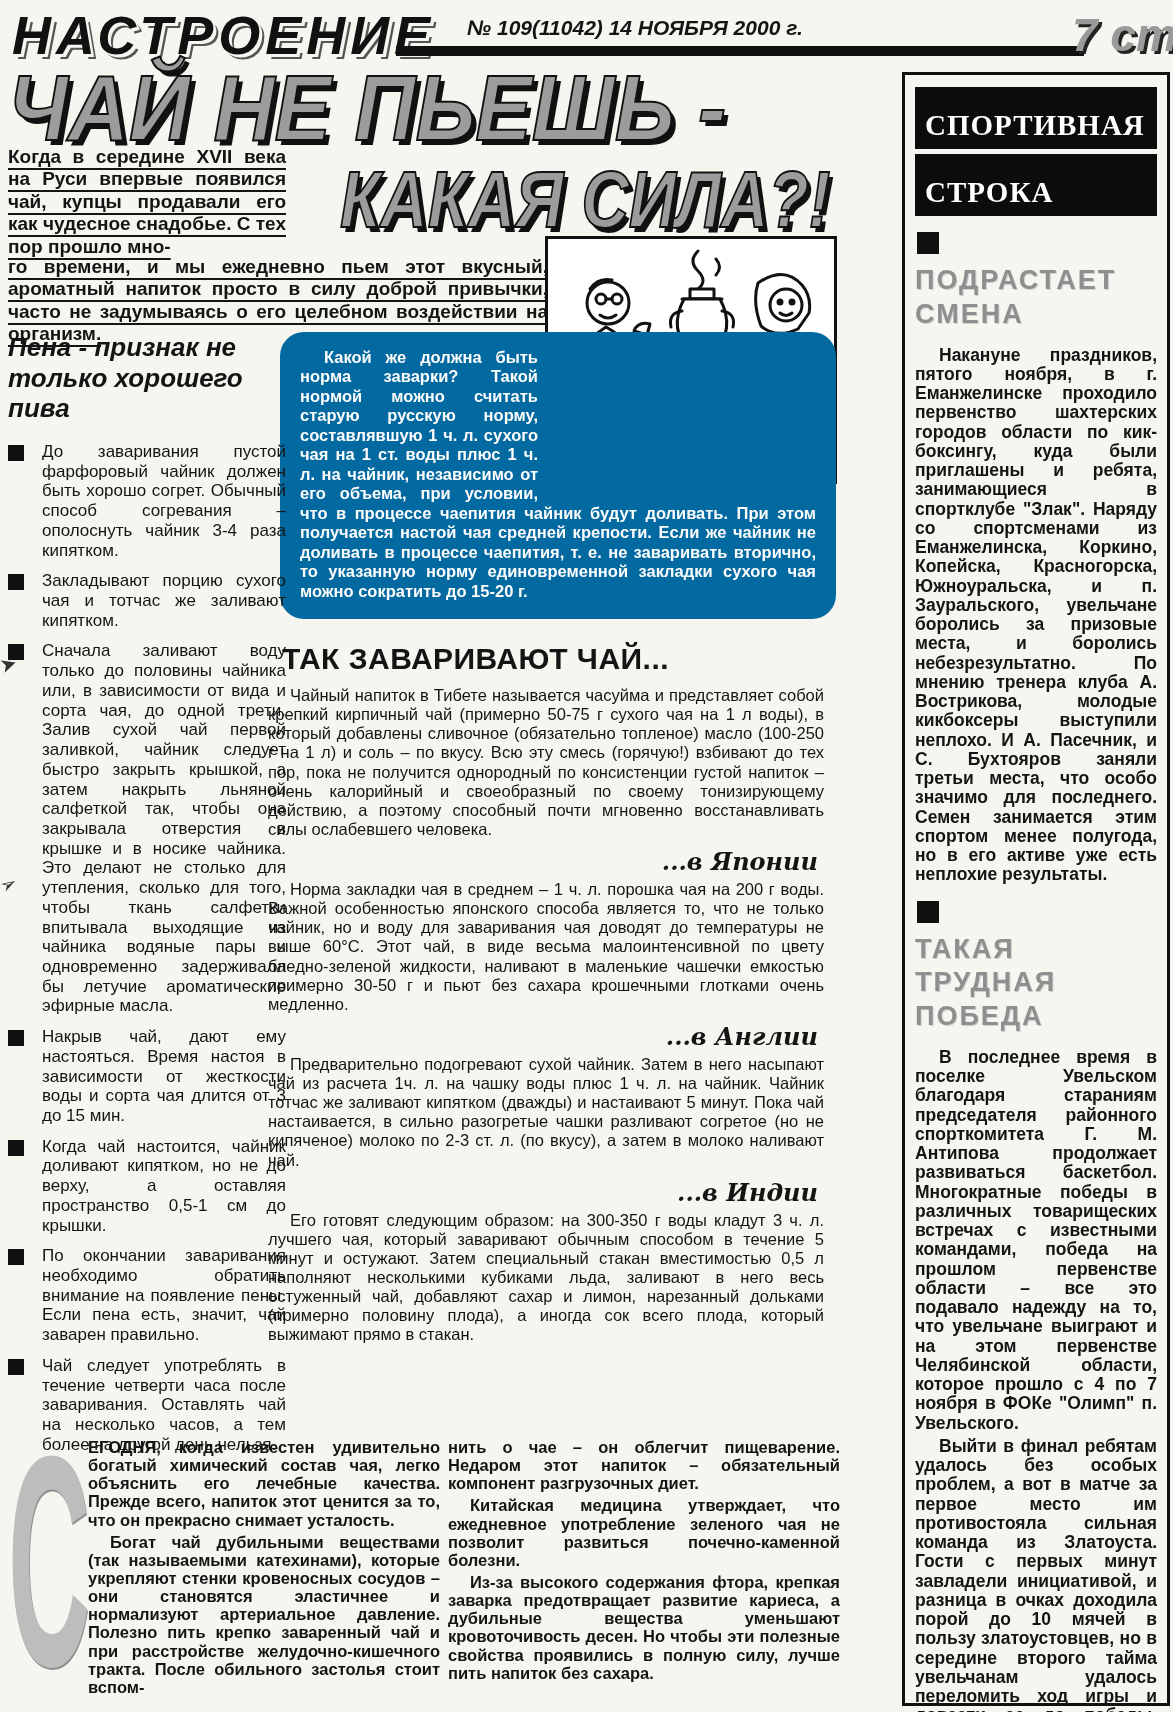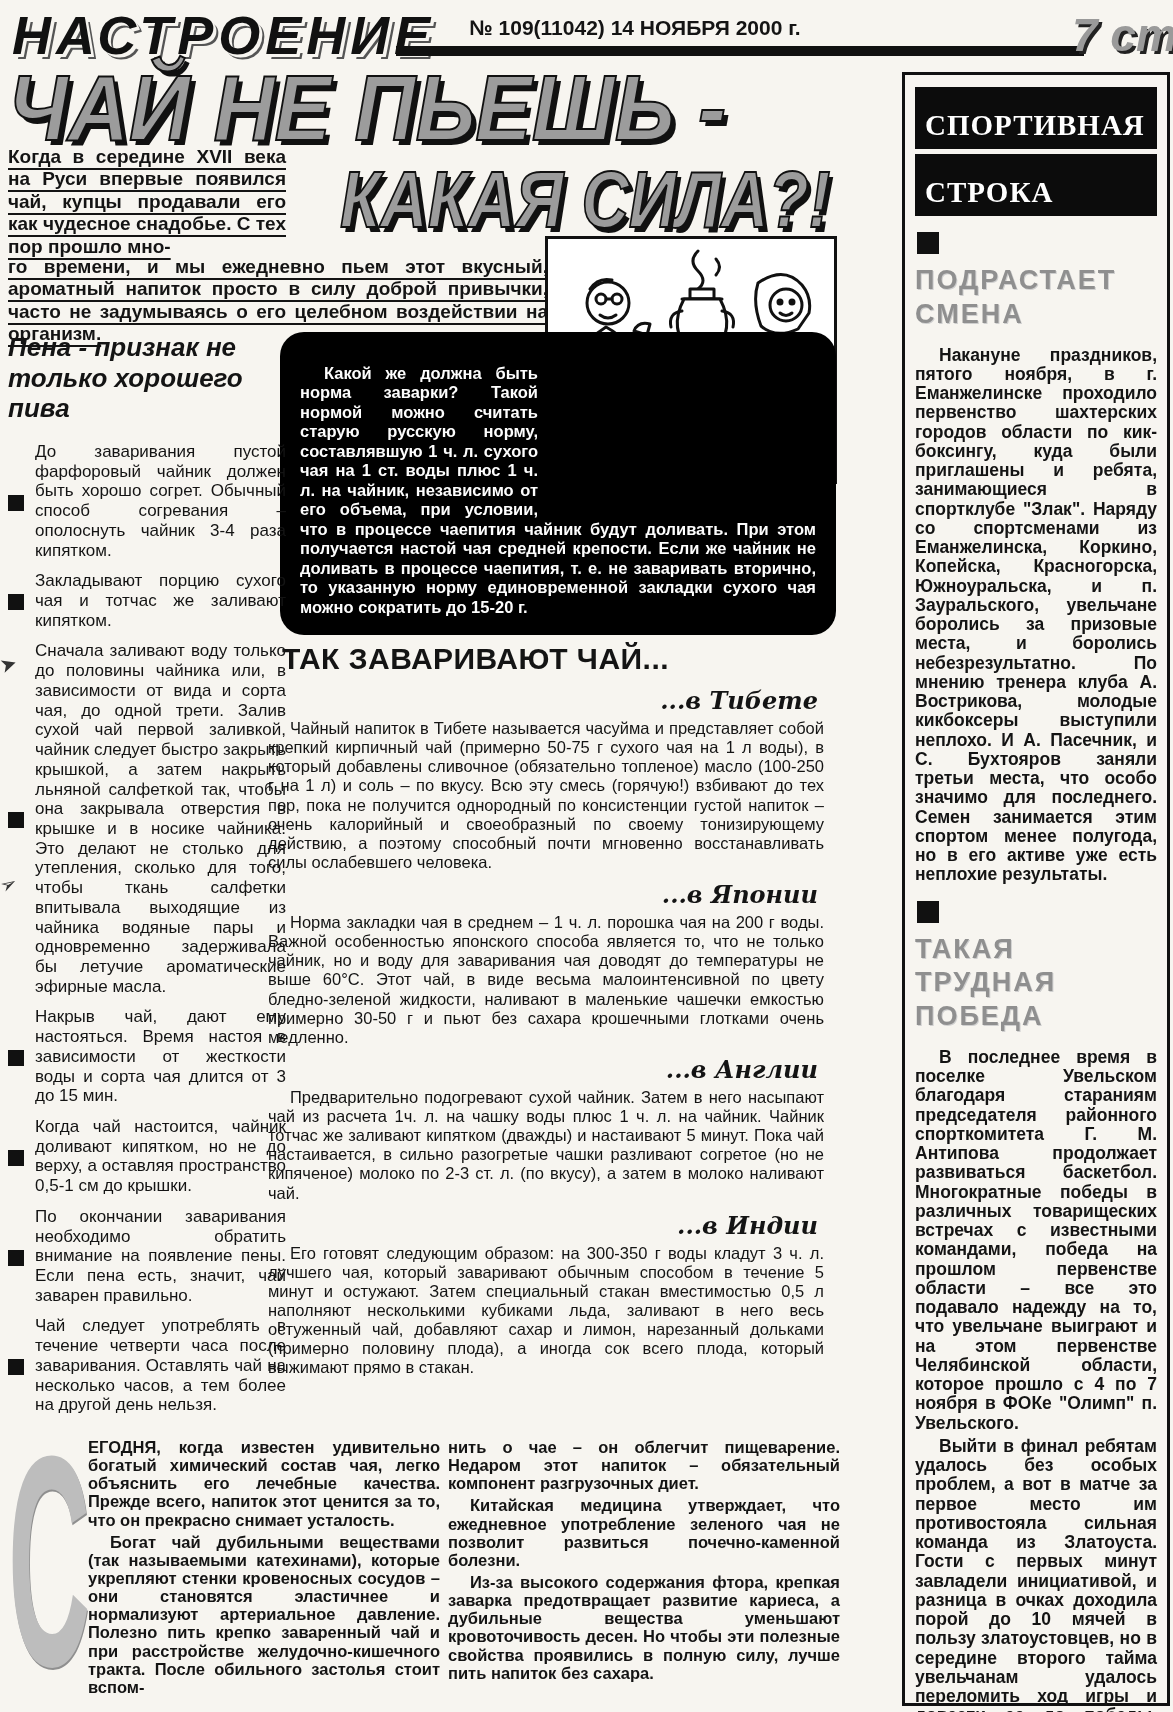--- a/index.html
+++ b/index.html
@@ -10,21 +10,21 @@
   }
   
   .logo{
     position:absolute; left:12px; top:4px; width:540px;
     font-size:54px; font-weight:bold; font-style:italic; letter-spacing:5px;
     color:#111; text-shadow:3px 3px 0 #f7f5f0, 5px 5px 0 #555;
     white-space:nowrap;
   }
   .issue{
     position:absolute; left:400px; top:16px; width:470px;
-    font-size:21px; font-weight:bold; text-align:center; white-space:nowrap;
+    font-size:21px; font-weight:bold; text-align:center; white-space:nowrap;font-style:italic;
   }
   .rule{position:absolute; left:396px; top:46px; width:688px; height:10px; background:#111;}
   .pagenum{
     position:absolute; left:1072px; top:8px; width:100px;
     font-size:46px; font-weight:bold; font-style:italic; color:#9a9a9a;
     text-shadow:3px 3px 0 #222; white-space:nowrap;
   }
   
   .hl{
     position:absolute; font-weight:bold; font-style:italic; color:#9c9c9c;
@@ -39,37 +39,37 @@
     text-decoration:underline; text-decoration-thickness:2px; text-underline-offset:5px;
   }
   .intro1{position:absolute; left:8px; top:146px; width:278px;}
   .intro2{position:absolute; left:8px; top:256px; width:540px;}
   
   .left-col{position:absolute; left:8px; top:332px; width:278px;}
   .subhead{
     font-family:Liberation Sans, sans-serif; font-style:italic; font-weight:bold;
     font-size:26px; line-height:1.18; margin-bottom:18px;
   }
-  .bullet{display:flex; gap:11px; margin-bottom:11px;align-items:center;}
+  .bullet{display:flex; gap:18px; margin-bottom:11px;}
   .bullet .sq{flex:none; width:16px; height:16px; background:#111; margin-top:3px;}
   .bullet p{margin:0; font-size:17px; line-height:1.16; text-align:justify;}
   .margin-mark{position:absolute; font-size:20px; color:#333;}
   .mm1{left:0px; top:652px; transform:rotate(-18deg);}
   .mm2{left:0px; top:872px; transform:rotate(-30deg);}
   
   .cartoon{
     position:absolute; left:545px; top:236px; width:286px; height:242px;
     background:#fff; border:3px solid #111;
   }
   .cartoon svg{display:block; width:100%; height:100%;}
   
   .norm-box{
     position:absolute; left:280px; top:332px; width:556px; box-sizing:border-box;
-    background:#000000; color:#fdfdfd; border-radius:24px;
-    padding:32px 20px 18px 20px;
+    background:#0369a1; color:#fdfdfd; border-radius:24px;
+    padding:16px 20px 18px 20px;
     font-size:16.5px; font-weight:bold; line-height:1.18; text-align:justify;
   }
   .norm-box .cutout{float:right; width:278px; height:146px;}
   .norm-box p{margin:0; text-indent:24px;}
   
   .brew{position:absolute; left:268px; top:642px; width:556px;}
   .brew-title{font-size:30px; font-weight:bold; margin:0 0 10px 14px; letter-spacing:.5px;}
   .country{
     font-family:"DejaVu Serif", serif; font-style:italic; font-weight:bold;
     font-size:24px; text-align:right; margin:8px 6px 4px 0;
@@ -204,21 +204,20 @@
       <span class="sq"></span>
       <p>Чай следует употреблять в течение четверти часа после заваривания. Оставлять чай на несколько часов, а тем более на другой день нельзя.</p>
     </div>
   </div>
   <div class="margin-mark mm1">➤</div>
   <div class="margin-mark mm2">➢</div>
 
   <div class="brew">
     <h2 class="brew-title">ТАК ЗАВАРИВАЮТ ЧАЙ...</h2>
 
-    <div class="country">...в Тибете</div>
     <p class="body">Чайный напиток в Тибете называется часуйма и представляет собой крепкий кирпичный чай (примерно 50-75 г сухого чая на 1 л воды), в который добавлены сливочное (обязательно топленое) масло (100-250 г на 1 л) и соль – по вкусу. Всю эту смесь (горячую!) взбивают до тех пор, пока не получится однородный по консистенции густой напиток – очень калорийный и своеобразный по своему тонизирующему действию, а поэтому способный почти мгновенно восстанавливать силы ослабевшего человека.</p>
 
     <div class="country">...в Японии</div>
     <p class="body">Норма закладки чая в среднем – 1 ч. л. порошка чая на 200 г воды. Важной особенностью японского способа является то, что не только чайник, но и воду для заваривания чая доводят до температуры не выше 60°С. Этот чай, в виде весьма малоинтенсивной по цвету бледно-зеленой жидкости, наливают в маленькие чашечки емкостью примерно 30-50 г и пьют без сахара крошечными глотками очень медленно.</p>
 
     <div class="country">...в Англии</div>
     <p class="body">Предварительно подогревают сухой чайник. Затем в него насыпают чай из расчета 1ч. л. на чашку воды плюс 1 ч. л. на чайник. Чайник тотчас же заливают кипятком (дважды) и настаивают 5 минут. Пока чай настаивается, в сильно разогретые чашки разливают согретое (но не кипяченое) молоко по 2-3 ст. л. (по вкусу), а затем в молоко наливают чай.</p>
 
     <div class="country">...в Индии</div>
     <p class="body">Его готовят следующим образом: на 300-350 г воды кладут 3 ч. л. лучшего чая, который заваривают обычным способом в течение 5 минут и остужают. Затем специальный стакан вместимостью 0,5 л наполняют несколькими кубиками льда, заливают в него весь остуженный чай, добавляют сахар и лимон, нарезанный дольками (примерно половину плода), а иногда сок всего плода, который выжимают прямо в стакан.</p>

